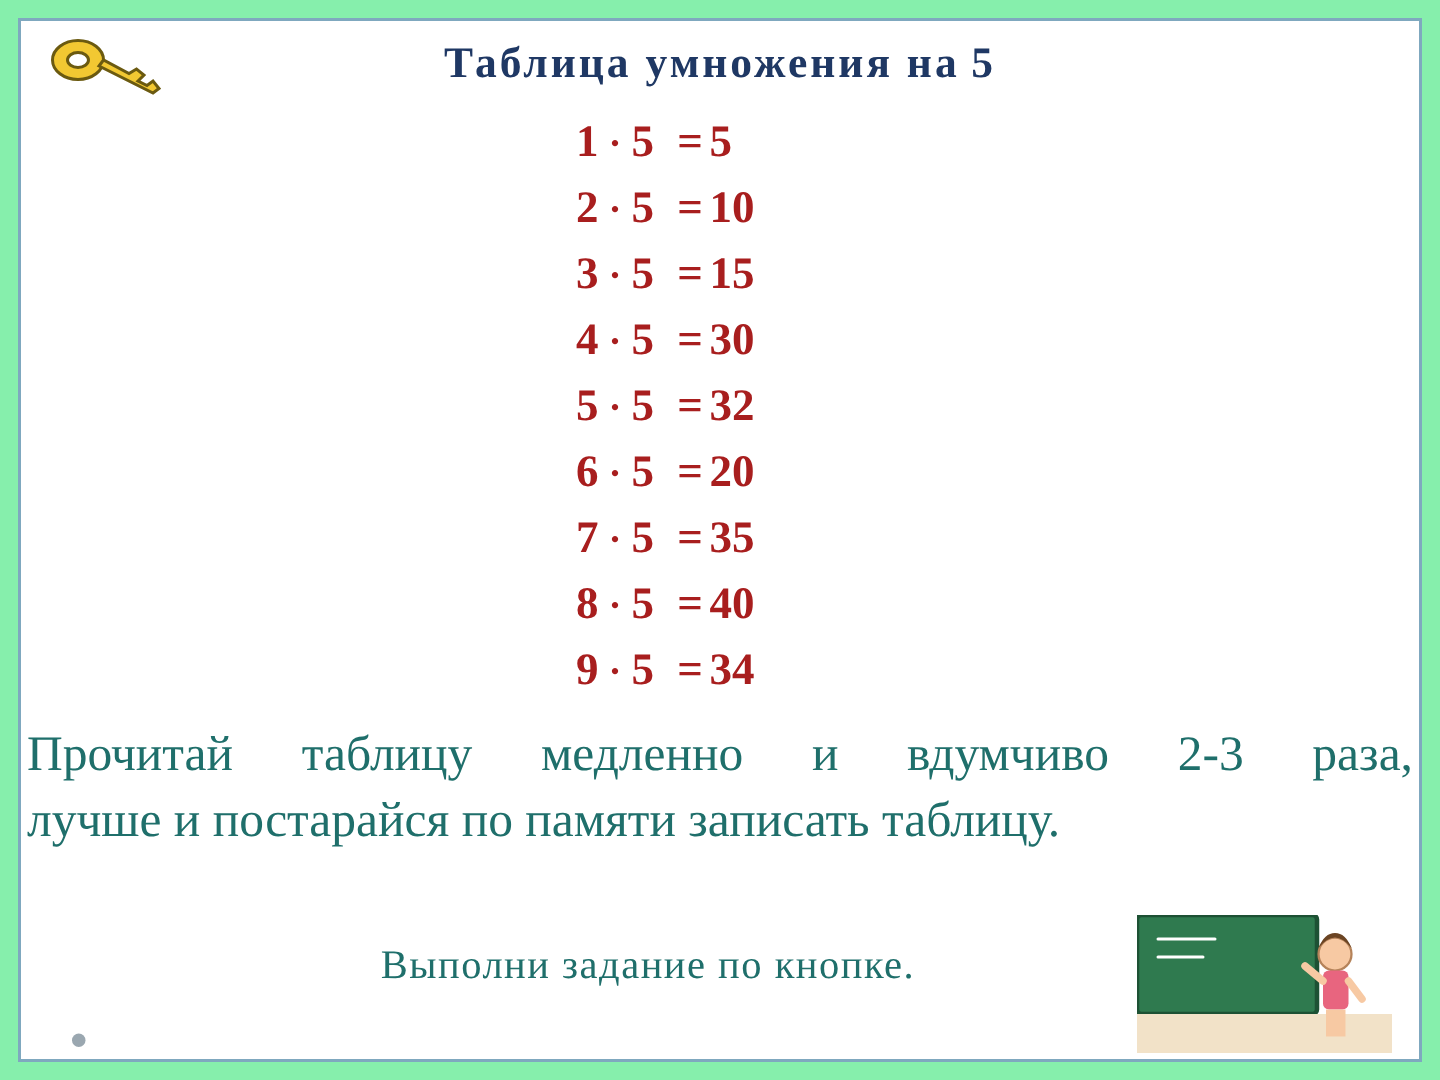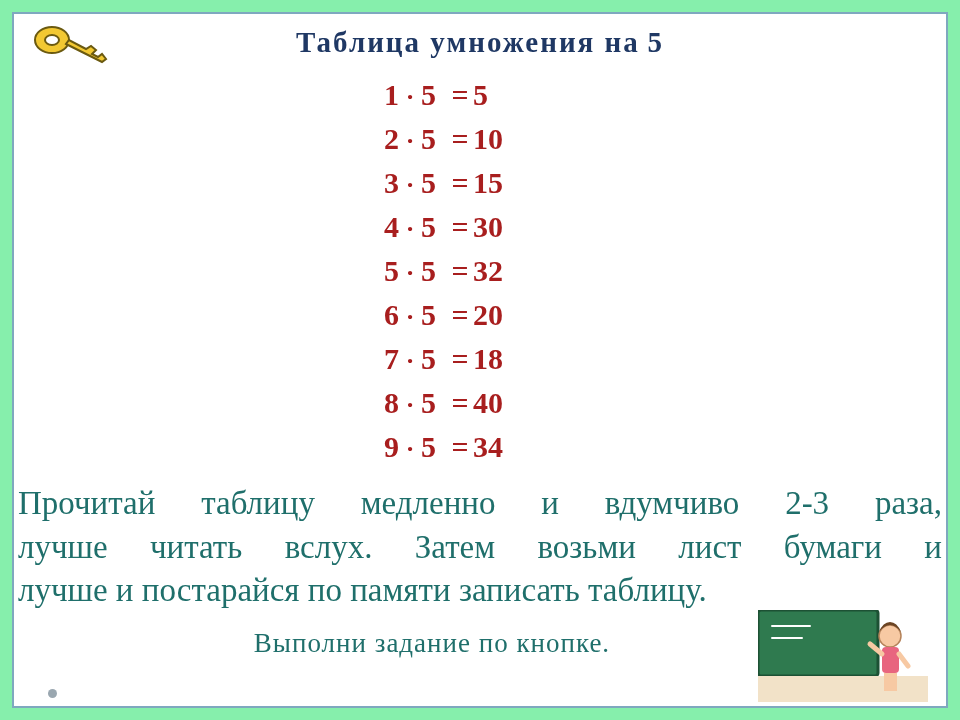--- a/index.html
+++ b/index.html
@@ -216,41 +216,40 @@
       <span class="dot">·</span>
       <span class="b">5</span>
       <span class="eqs">=</span>
       <span class="res">20</span>
     </div>
     <div class="eq-row">
       <span class="a">7</span>
       <span class="dot">·</span>
       <span class="b">5</span>
       <span class="eqs">=</span>
-      <span class="res">18</span>
+      <span class="res">35</span>
     </div>
     <div class="eq-row">
       <span class="a">8</span>
       <span class="dot">·</span>
       <span class="b">5</span>
       <span class="eqs">=</span>
       <span class="res">40</span>
     </div>
     <div class="eq-row">
       <span class="a">9</span>
       <span class="dot">·</span>
       <span class="b">5</span>
       <span class="eqs">=</span>
       <span class="res">34</span>
     </div>
   </div>
 
   <div class="paragraph">
     <span class="line j">Прочитай таблицу медленно и вдумчиво 2-3 раза,</span>
-    <span class="line j">лучше читать вслух. Затем возьми лист бумаги и</span>
     <span class="line">лучше и постарайся по памяти записать таблицу.</span>
   </div>
 
   <div class="task-line">Выполни задание по кнопке.</div>
 
   <div class="dot-deco dot-left"></div>
   <div class="dot-deco dot-right"></div>
 
   <div class="illus">
     <svg viewBox="0 0 170 92" width="170" height="92" xmlns="http://www.w3.org/2000/svg">

